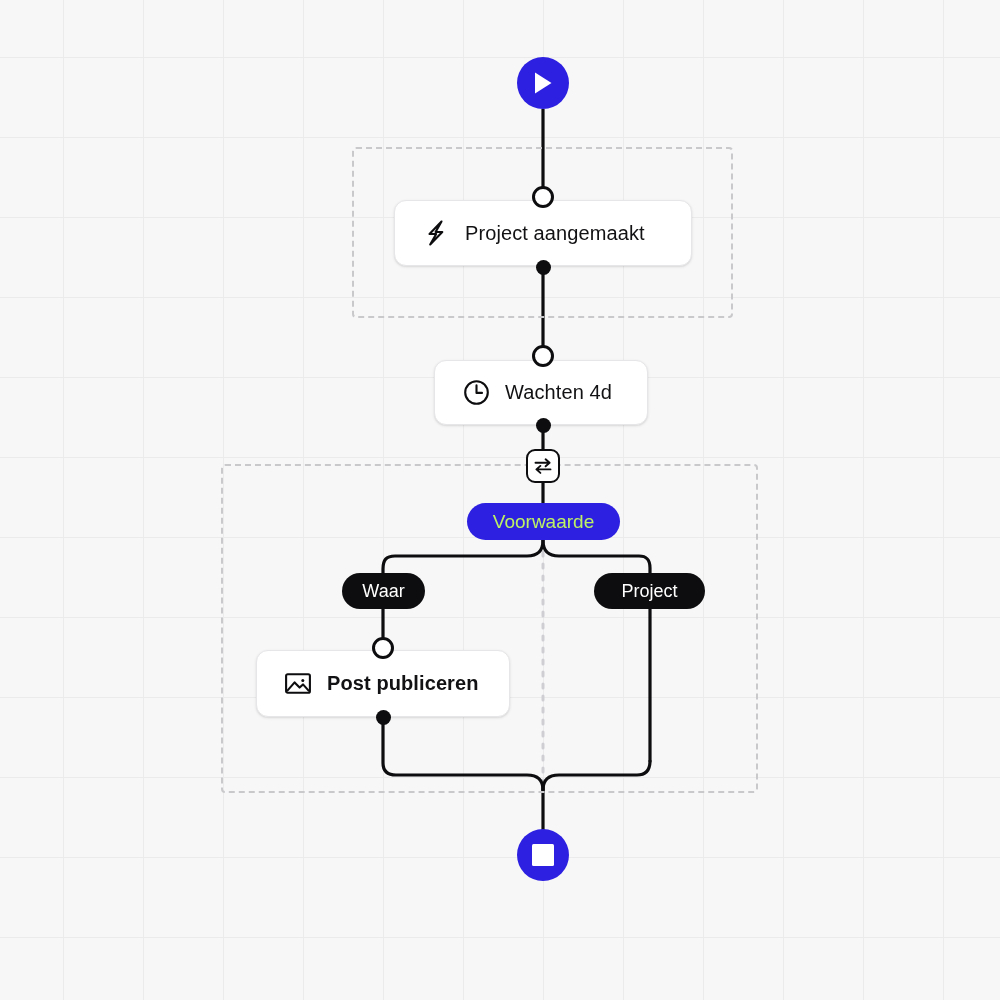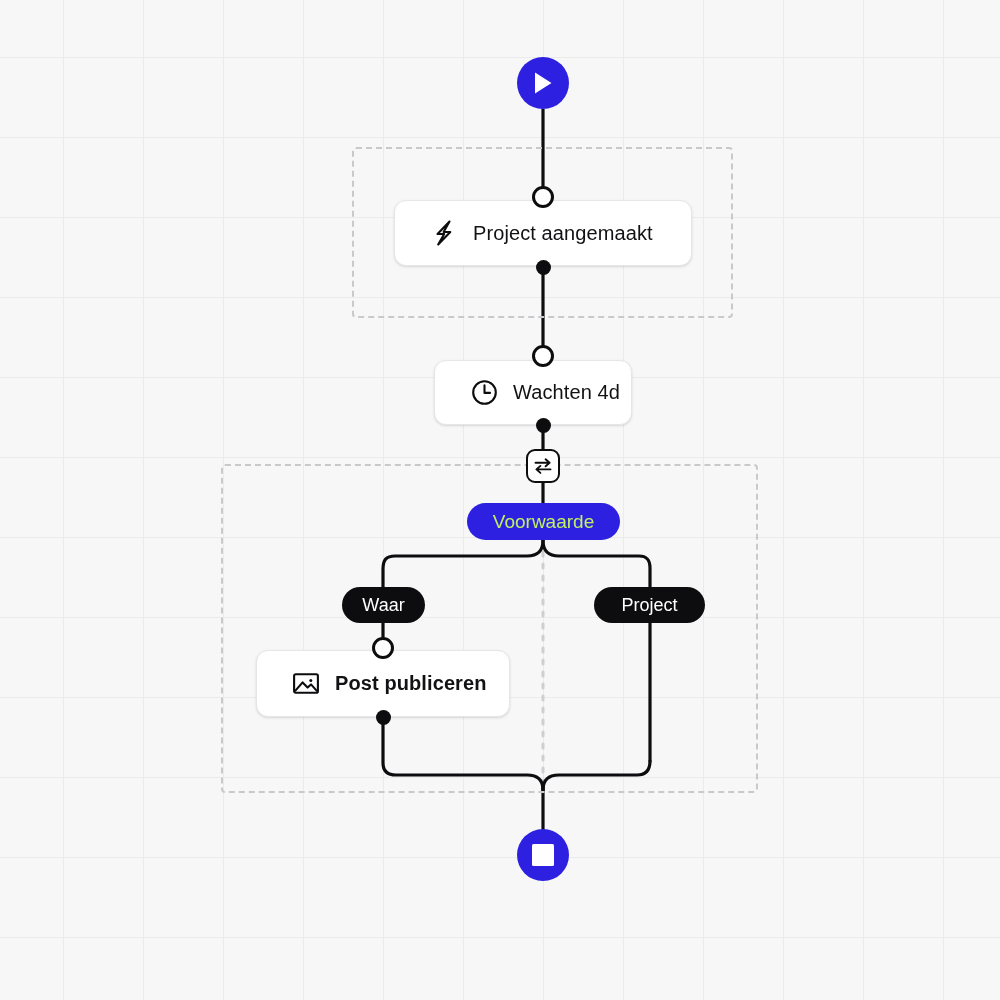--- a/index.html
+++ b/index.html
@@ -60,21 +60,21 @@
   
   .node-card {
     position: absolute;
     background: #ffffff;
     border: 1px solid #e6e6e8;
     border-radius: 12px;
     box-shadow: 0 1px 3px rgba(16, 16, 20, 0.10), 0 1px 1px rgba(16,16,20,0.04);
     display: flex;
     align-items: center;
     box-sizing: border-box;
-    padding: 0 34px;
+    padding: 0 26px;
   }
   .node-icon {
     flex: 0 0 auto;
     width: 30px;
     height: 30px;
     display: flex;
     align-items: center;
     justify-content: center;
     margin-right: 14px;
   }
@@ -98,21 +98,20 @@
   }
   .pill-primary {
     background: #2d20e0;
     color: #bef264;
     font-size: 19px;
   }
   .pill-branch {
     background: #0d0d0f;
     color: #ffffff;
     font-size: 18px;
-    margin-top: 14px;
   }
 
   
   .port {
     position: absolute;
     box-sizing: border-box;
     border-radius: 50%;
   }
   .port-in {
     width: 22px;
@@ -183,21 +182,21 @@
 
   <div class="node-card" style="left:394px; top:200px; width:298px; height:66px;">
     <span class="node-icon">
       <svg width="26" height="28" viewBox="0 0 26 28" xmlns="http://www.w3.org/2000/svg">
         <path d="M18.5 2.5 L6.5 15.0 L13.2 15.0 L7.2 25.5 L19.3 13.0 L12.6 13.0 Z" fill="none" stroke="#0d0d0f" stroke-width="2.1" stroke-linejoin="round" stroke-linecap="round"></path>
       </svg>
     </span>
     <span class="node-label">Project aangemaakt</span>
   </div>
 
-  <div class="node-card" style="left:434px; top:360px; width:198px; height:65px;">
+  <div class="node-card" style="left:434px; top:360px; width:214px; height:65px;">
     <span class="node-icon">
       <svg width="27" height="27" viewBox="0 0 27 27" xmlns="http://www.w3.org/2000/svg">
         <circle cx="13.5" cy="13.5" r="11.3" fill="none" stroke="#0d0d0f" stroke-width="2.1"></circle>
         <path d="M13.5 6.4 L13.5 13.9 L19.0 13.9" fill="none" stroke="#0d0d0f" stroke-width="2.1" stroke-linecap="round" stroke-linejoin="round"></path>
       </svg>
     </span>
     <span class="node-label">Wachten 4d</span>
   </div>
 
   <div class="edge-button" style="left:526px; top:449px;">

